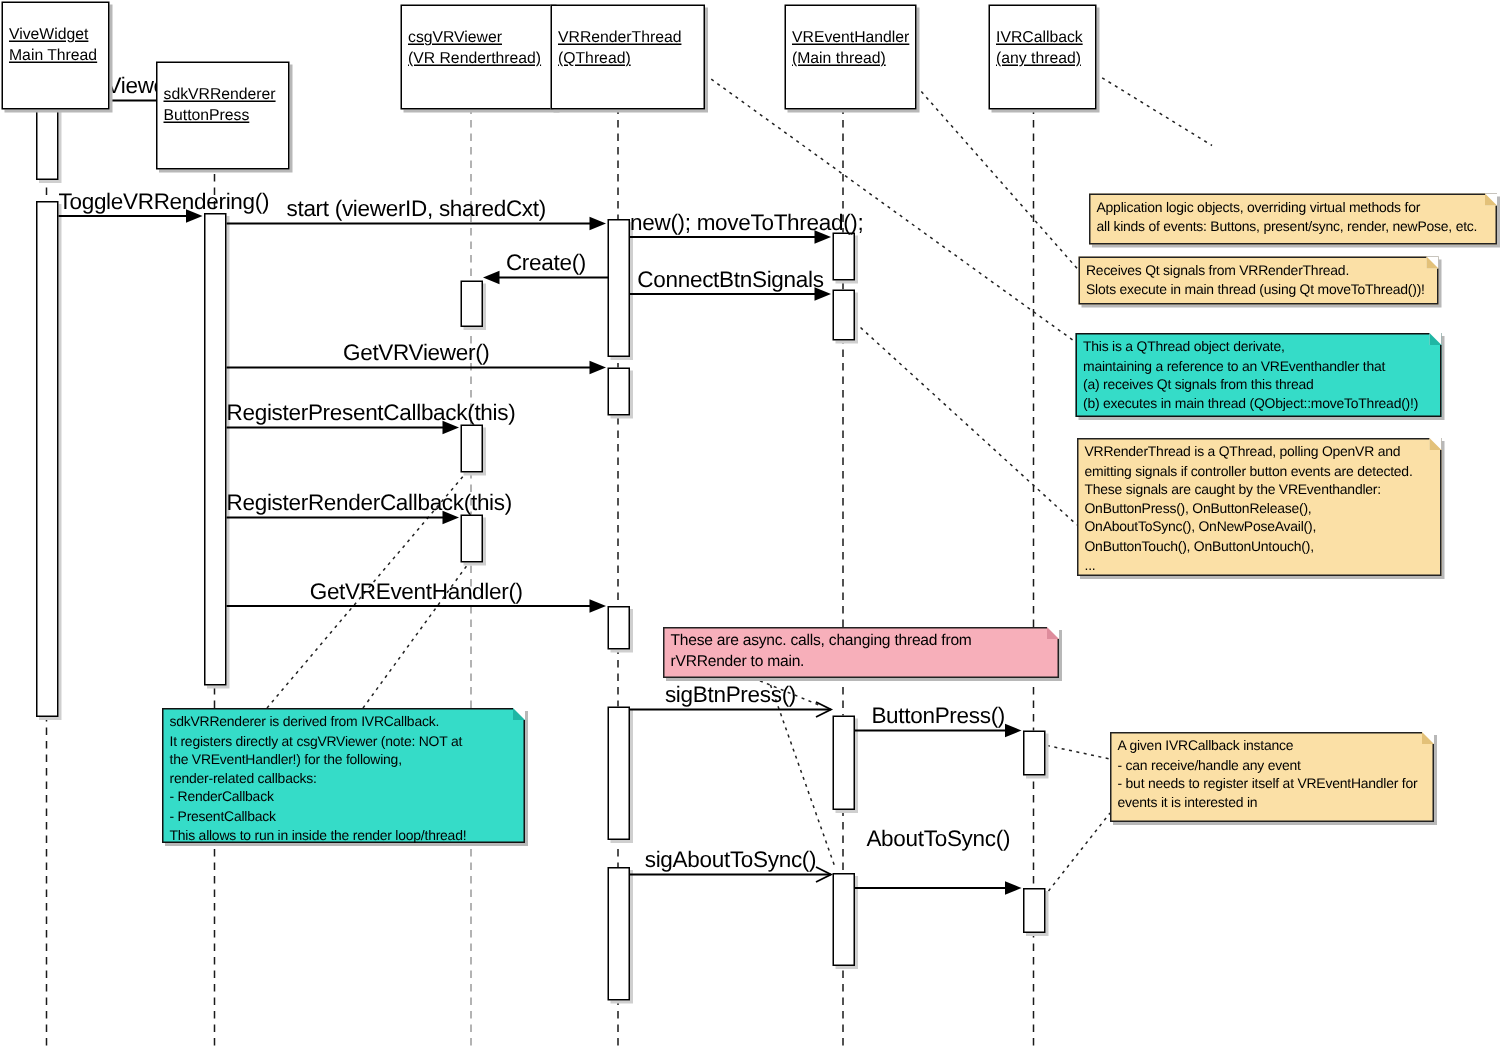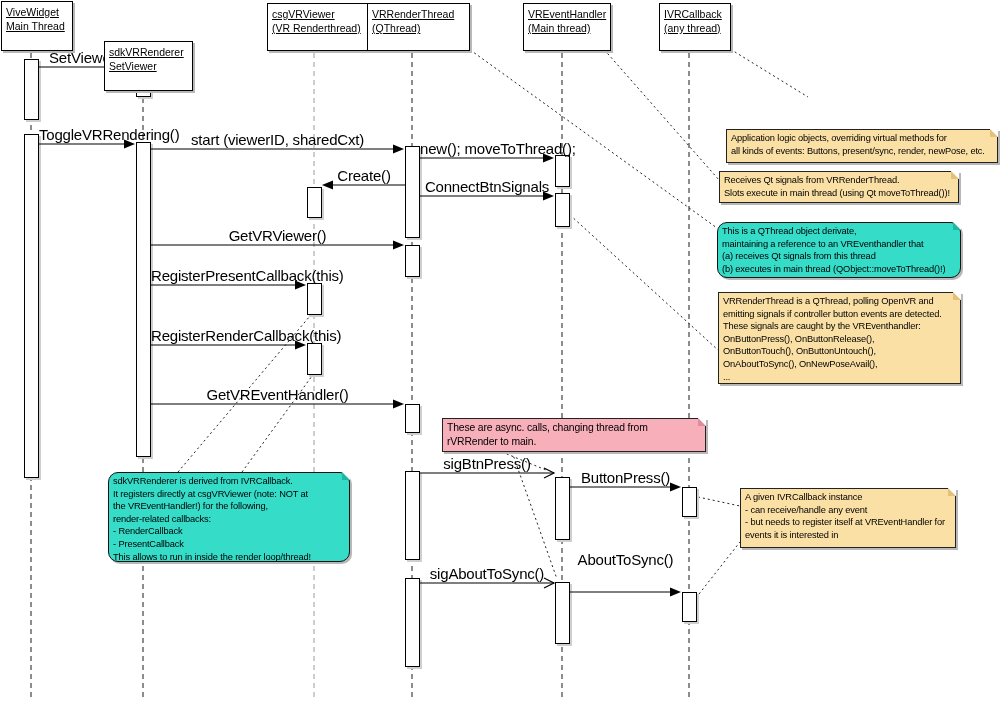--- a/index.html
+++ b/index.html
@@ -1,30 +1,30 @@
 <!DOCTYPE html>
 <html><head>
 <meta charset="utf-8">
 <style>
   html,body{margin:0;padding:0;background:#fff;}
   #canvas{position:relative;width:1000px;height:708px;background:#ffffff;
           font-family:"Liberation Sans",sans-serif;overflow:hidden;}
   svg.layer{position:absolute;left:0;top:0;pointer-events:none;}
   .pbox{position:absolute;background:#ffffff;border:1px solid #000;
-        box-shadow:2px 2px 0 #b8b8b8;padding:3px 4px;font-size:10.5px;
+        box-shadow:2px 2px 0 #b8b8b8;padding:14px 4px;font-size:10.5px;
         line-height:14px;color:#000;white-space:nowrap;}
   .pbox div{text-decoration:underline;}
   .abar{position:absolute;background:#ffffff;border:1px solid #000;
         box-shadow:2px 2px 0 #cfcfcf;box-sizing:border-box;}
   .mlabel{position:absolute;font-size:15px;letter-spacing:-0.2px;color:#000;
           text-align:center;white-space:nowrap;height:12px;line-height:12px;}
   .note{position:absolute;border:1px solid #222;box-shadow:2px 2px 0 #b8b8b8;
         font-size:9.3px;letter-spacing:-0.15px;line-height:12.6px;
         padding:2px 4px;box-sizing:border-box;color:#000;}
-  .note-teal{border-width:1.5px;border-color:#111;border-radius:10px;}
+  .note-teal{border-width:1.5px;border-color:#111;}
   .note-pink{font-size:10.4px;line-height:14px;}
   .fold{position:absolute;top:-1px;right:-1px;width:0;height:0;
         border-top:8px solid #ffffff;}
   .nline{white-space:nowrap;}
 </style>
 </head>
 <body>
 
 <div id="canvas" style="width: 1000px; height: 708px; background: rgb(255, 255, 255);">
     <svg class="layer" width="1000" height="708">
@@ -106,21 +106,21 @@
     <div class="mlabel" style="left: 420px; top: 458px; width: 134px;">sigBtnPress()</div>
     <div class="mlabel" style="left: 570px; top: 472px; width: 111px;">ButtonPress()</div>
     <div class="mlabel" style="left: 420px; top: 568px; width: 134px;">sigAboutToSync()</div>
     <div class="mlabel" style="left: 570px; top: 554px; width: 111px;">AboutToSync()</div>
     <div class="pbox" style="left: 1px; top: 1px; width: 62px; height: 42px;">
       <div>ViveWidget</div>
       <div>Main Thread</div>
     </div>
     <div class="pbox" style="left: 104px; top: 1px; width: 79px; height: 42px; margin-top: 40px;">
       <div>sdkVRRenderer</div>
-      <div>SetViewer</div>
+      <div>ButtonPress</div>
     </div>
     <div class="pbox" style="left: 267px; top: 3px; width: 94px; height: 40px;">
       <div>csgVRViewer</div>
       <div>(VR Renderthread)</div>
     </div>
     <div class="pbox" style="left: 367px; top: 3px; width: 93px; height: 40px;">
       <div>VRRenderThread</div>
       <div>(QThread)</div>
     </div>
     <div class="pbox" style="left: 523px; top: 3px; width: 78px; height: 40px;">
@@ -146,22 +146,22 @@
       <div class="nline">maintaining a reference to an VREventhandler that</div>
       <div class="nline">(a) receives Qt signals from this thread</div>
       <div class="nline">(b) executes in main thread (QObject::moveToThread()!)</div>
       <span class="fold" style="border-left: 8px solid rgb(31, 182, 164);"></span>
     </div>
     <div class="note note-tan" style="left: 718px; top: 292px; width: 243px; height: 92px; background: rgb(251, 224, 166);">
       <div class="nline">VRRenderThread is a QThread, polling OpenVR and</div>
       <div class="nline">emitting signals if controller button events are detected.</div>
       <div class="nline">These signals are caught by the VREventhandler:</div>
       <div class="nline">OnButtonPress(), OnButtonRelease(),</div>
+      <div class="nline">OnAboutToSync(), OnNewPoseAvail(),</div>
       <div class="nline">OnButtonTouch(), OnButtonUntouch(),</div>
-      <div class="nline">OnAboutToSync(), OnNewPoseAvail(),</div>
       <div class="nline">...</div>
       <span class="fold" style="border-left: 8px solid rgb(227, 193, 121);"></span>
     </div>
     <div class="note note-pink" style="left: 442px; top: 418px; width: 264px; height: 34px; background: rgb(247, 175, 186);">
       <div class="nline">These are async. calls, changing thread from</div>
       <div class="nline">rVRRender to main.</div>
       <span class="fold" style="border-left: 8px solid rgb(222, 140, 156);"></span>
     </div>
     <div class="note note-tan" style="left: 740px; top: 488px; width: 216px; height: 60px; background: rgb(251, 224, 166);">
       <div class="nline">A given IVRCallback instance</div>

